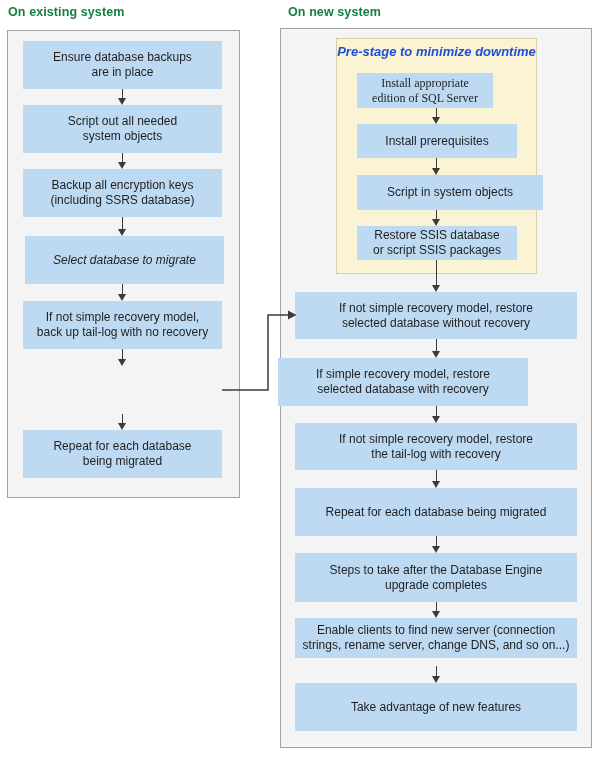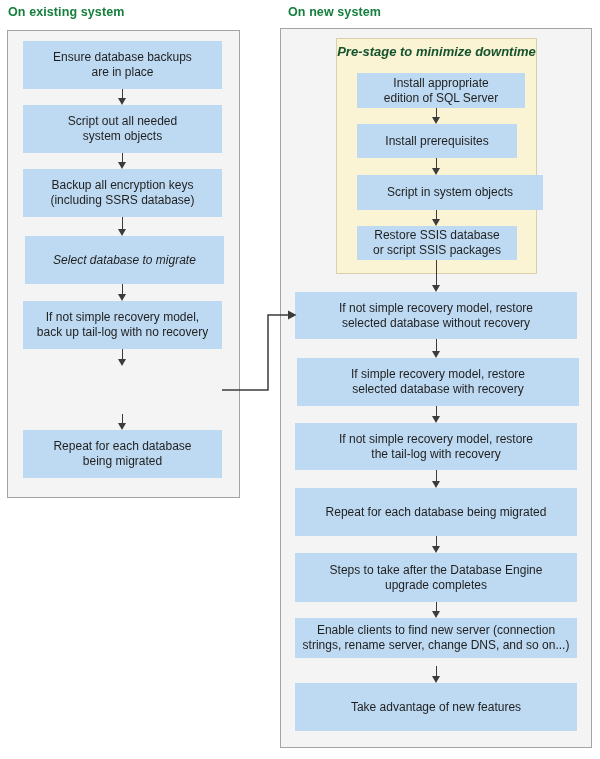--- a/index.html
+++ b/index.html
@@ -18,21 +18,21 @@
     border:1px solid var(--panel-border, #a3a3a3);
   }
   .prestage {
     position:absolute; box-sizing:border-box;
     background:var(--prestage-fill, #faf3d4);
     border:1px solid var(--prestage-border, #d8d0a8);
   }
   .prestage-title {
     position:absolute; left:336px; top:44px; width:201px;
     text-align:center; font-size:13px; font-weight:700; font-style:italic;
-    color:#14532d; white-space:nowrap;
+    color:#1d4ed8; white-space:nowrap;
   }
   .box {
     position:absolute; box-sizing:border-box;
     background:var(--step-fill, #bedaf2);
     display:flex; align-items:center; justify-content:center;
     text-align:center; font-size:12px; line-height:15px;
     color:var(--text, #1f1f1f); white-space:pre-line;
   }
   .varrow { position:absolute; width:13px; }
   .varrow::before {
@@ -73,35 +73,35 @@
   <div class="box" style="left:23px; top:430px; width:199px; height:48px;">Repeat for each database
 being migrated</div>
 
   <div class="varrow" style="left:116px; top:89px;  height:16px;"></div>
   <div class="varrow" style="left:116px; top:153px; height:16px;"></div>
   <div class="varrow" style="left:116px; top:217px; height:19px;"></div>
   <div class="varrow" style="left:116px; top:284px; height:17px;"></div>
   <div class="varrow" style="left:116px; top:349px; height:17px;"></div>
   <div class="varrow" style="left:116px; top:414px; height:16px;"></div>
 
-  <div class="box" style="left:357px; top:73px;  width:168px; height:35px;">Install appropriate
+  <div class="box" style="left:357px; top:73px;  width:136px; height:35px;font-family:Liberation Serif, serif;">Install appropriate
 edition of SQL Server</div>
   <div class="box" style="left:357px; top:124px; width:160px; height:34px;">Install prerequisites</div>
   <div class="box" style="left:357px; top:175px; width:186px; height:35px;">Script in system objects</div>
   <div class="box" style="left:357px; top:226px; width:160px; height:34px;">Restore SSIS database
 or script SSIS packages</div>
 
   <div class="varrow" style="left:430px; top:108px; height:16px;"></div>
   <div class="varrow" style="left:430px; top:158px; height:17px;"></div>
   <div class="varrow" style="left:430px; top:210px; height:16px;"></div>
   <div class="varrow" style="left:430px; top:260px; height:32px;"></div>
 
   <div class="box" style="left:295px; top:292px; width:282px; height:47px;">If not simple recovery model, restore
 selected database without recovery</div>
-  <div class="box" style="left:297px; top:358px; width:282px; height:48px;">If simple recovery model, restore
+  <div class="box" style="left:278px; top:358px; width:250px; height:48px;">If simple recovery model, restore
 selected database with recovery</div>
   <div class="box" style="left:295px; top:423px; width:282px; height:47px;">If not simple recovery model, restore
 the tail-log with recovery</div>
   <div class="box" style="left:295px; top:488px; width:282px; height:48px;">Repeat for each database being migrated</div>
   <div class="box" style="left:295px; top:553px; width:282px; height:49px;">Steps to take after the Database Engine
 upgrade completes</div>
   <div class="box" style="left:295px; top:618px; width:282px; height:40px;">Enable clients to find new server (connection
 strings, rename server, change DNS, and so on...)</div>
   <div class="box" style="left:295px; top:683px; width:282px; height:48px;">Take advantage of new features</div>
 

